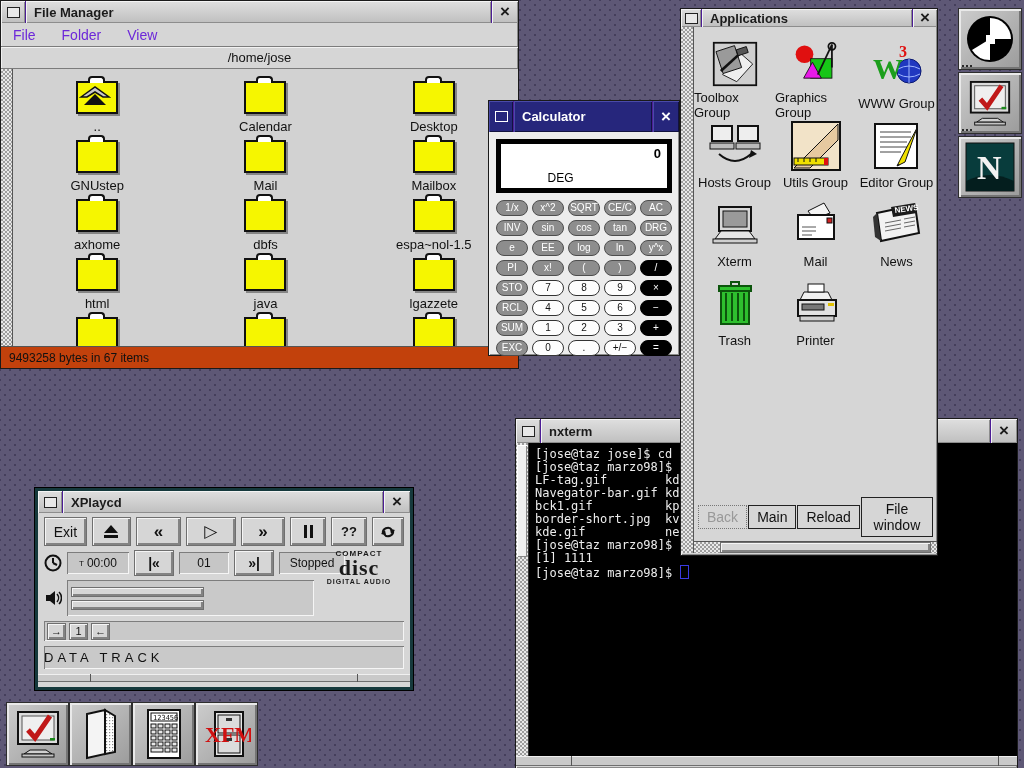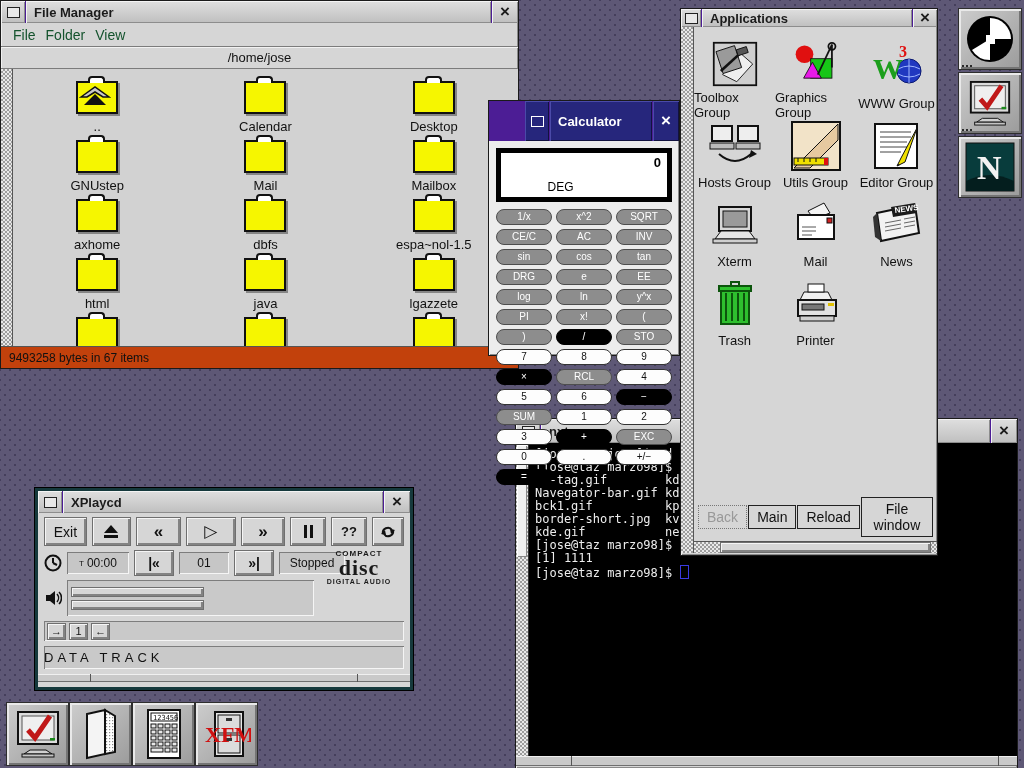--- a/index.html
+++ b/index.html
@@ -25,38 +25,38 @@
   .navy .menusq{border-color:#fff;background:transparent;}
   
   .dither{background-color:#e9e9e9;
     background-image:linear-gradient(45deg,#9d9d9d 25%,transparent 25%,transparent 75%,#9d9d9d 75%),
                      linear-gradient(45deg,#9d9d9d 25%,transparent 25%,transparent 75%,#9d9d9d 75%);
     background-size:4px 4px;background-position:0 0,2px 2px;}
   .raised{background:#d6d6d6;box-shadow:inset 1px 1px 0 #f5f5f5,inset -2px -2px 0 #838383;border:1px solid #6f6f6f;}
   .sunken{background:#c9c9c9;box-shadow:inset 1px 1px 0 #7d7d7d,inset -1px -1px 0 #f5f5f5;}
   
   #fm{left:0;top:0;width:517px;height:367px;}
-  .fm-menubar{display:flex;gap:10px;height:23px;align-items:center;padding:0 12px;border-bottom:1px solid #7c7c7c;box-shadow:0 1px 0 #f2f2f2;font-size:14px;color:#14532d;}
+  .fm-menubar{display:flex;gap:26px;height:23px;align-items:center;padding:0 12px;border-bottom:1px solid #7c7c7c;box-shadow:0 1px 0 #f2f2f2;font-size:14px;color:#6d28d9;}
   .fm-path{height:21px;border-bottom:1px solid #7c7c7c;display:flex;align-items:center;justify-content:center;font-size:13px;color:#111;}
   .fm-body{display:flex;height:277px;overflow:hidden;background:#d2d2d2;}
   .vscroll{width:11px;border-right:1px solid #555;}
   .fm-grid{flex:1;display:grid;grid-template-columns:1fr 1fr 1fr;grid-auto-rows:59px;padding-top:12px;overflow:hidden;}
   .fm-item{display:flex;flex-direction:column;align-items:center;gap:5px;}
   .folder{position:relative;width:38px;height:29px;background:#f6f600;border:2px solid #111;box-shadow:2px 2px 0 rgba(40,40,40,.45);}
   .folder::before{content:"";position:absolute;top:-7px;left:10px;width:13px;height:5px;background:#fff;border:2px solid #111;border-bottom:none;border-radius:4px 4px 0 0;}
   .fm-label{font-size:13px;color:#111;}
   .fm-status{height:21px;border-top:1px solid #555;display:flex;align-items:center;padding-left:8px;font-size:12px;color:#111;background:#c2410c;}
   .upmark{position:absolute;left:1px;top:2px;width:32px;height:22px;}
   
   #calc{left:488px;top:100px;width:190px;height:254px;background:#ececec;}
-  #calc .tbar{height:40px;padding-left:36px;}
+  #calc .tbar{height:31px;}
   .cal-display{margin:7px 7px 5px 7px;height:44px;background:#fff;border:5px solid #000;position:relative;}
   .cal-val{position:absolute;right:6px;top:2px;font-size:13px;font-weight:bold;color:#000;}
   .cal-mode{position:absolute;left:28%;bottom:3px;font-size:12px;color:#000;}
-  .cal-grid{display:grid;grid-template-columns:repeat(3,1fr);gap:4px;padding:2px 7px 7px 7px;}
+  .cal-grid{display:grid;grid-template-columns:repeat(5,1fr);gap:4px;padding:2px 7px 7px 7px;}
   .cbtn{height:16px;border-radius:9px;font-size:10px;line-height:1;padding:0;font-family:"Liberation Sans",sans-serif;}
   .cbtn.fn{background:#8d8d8d;color:#fff;border:1px solid #4e4e4e;}
   .cbtn.num{background:#fdfdfd;color:#111;border:1px solid #333;}
   .cbtn.op{background:#000;color:#fff;border:1px solid #000;}
   
   #apps{left:680px;top:8px;width:256px;height:546px;}
   #apps .tbar{height:18px;}
   .apps-body{display:flex;height:526px;}
   .apps-main{flex:1;display:flex;flex-direction:column;}
   .apps-grid{flex:1;display:grid;grid-template-columns:1fr 1fr 1fr;grid-auto-rows:79px;padding-top:14px;align-content:start;}

